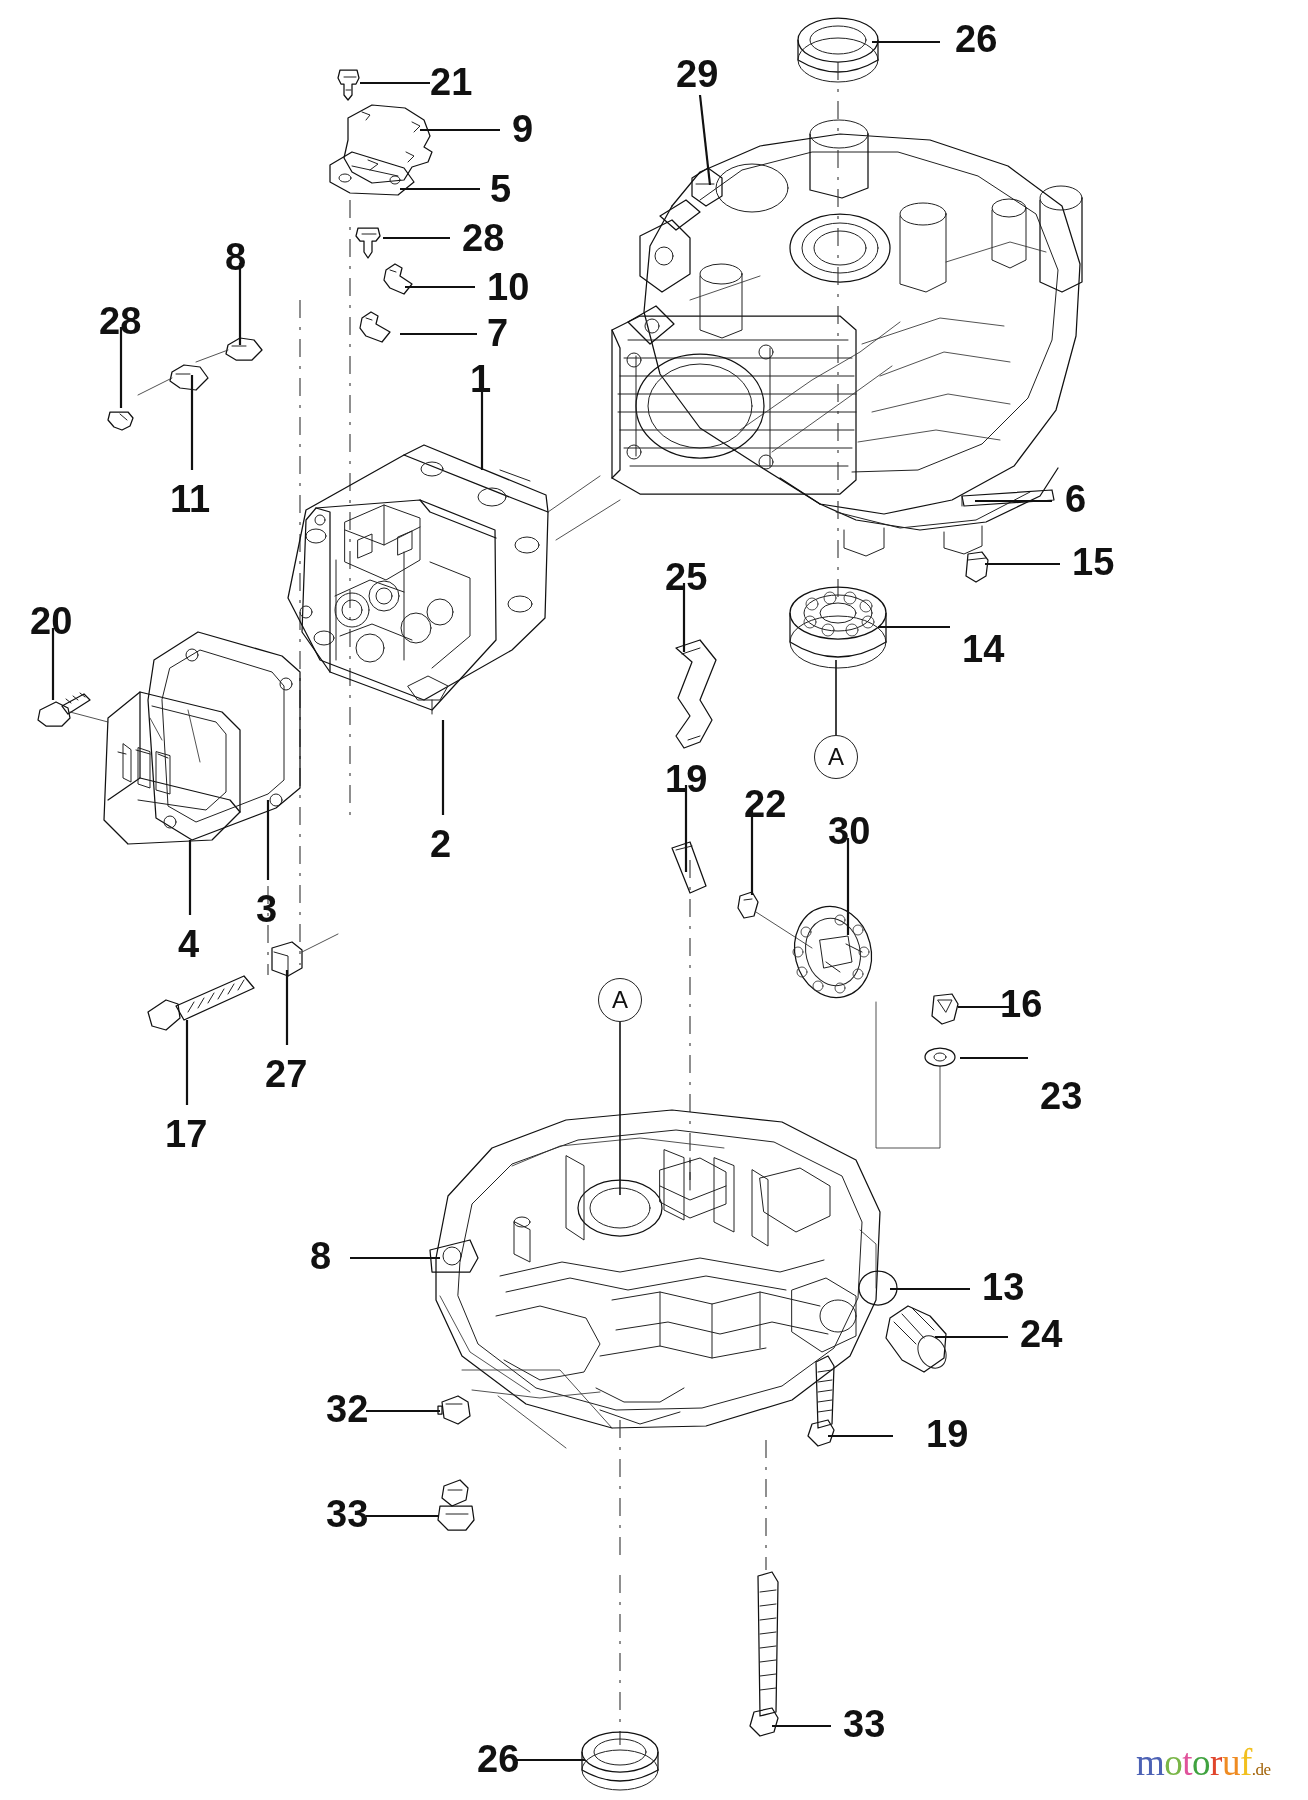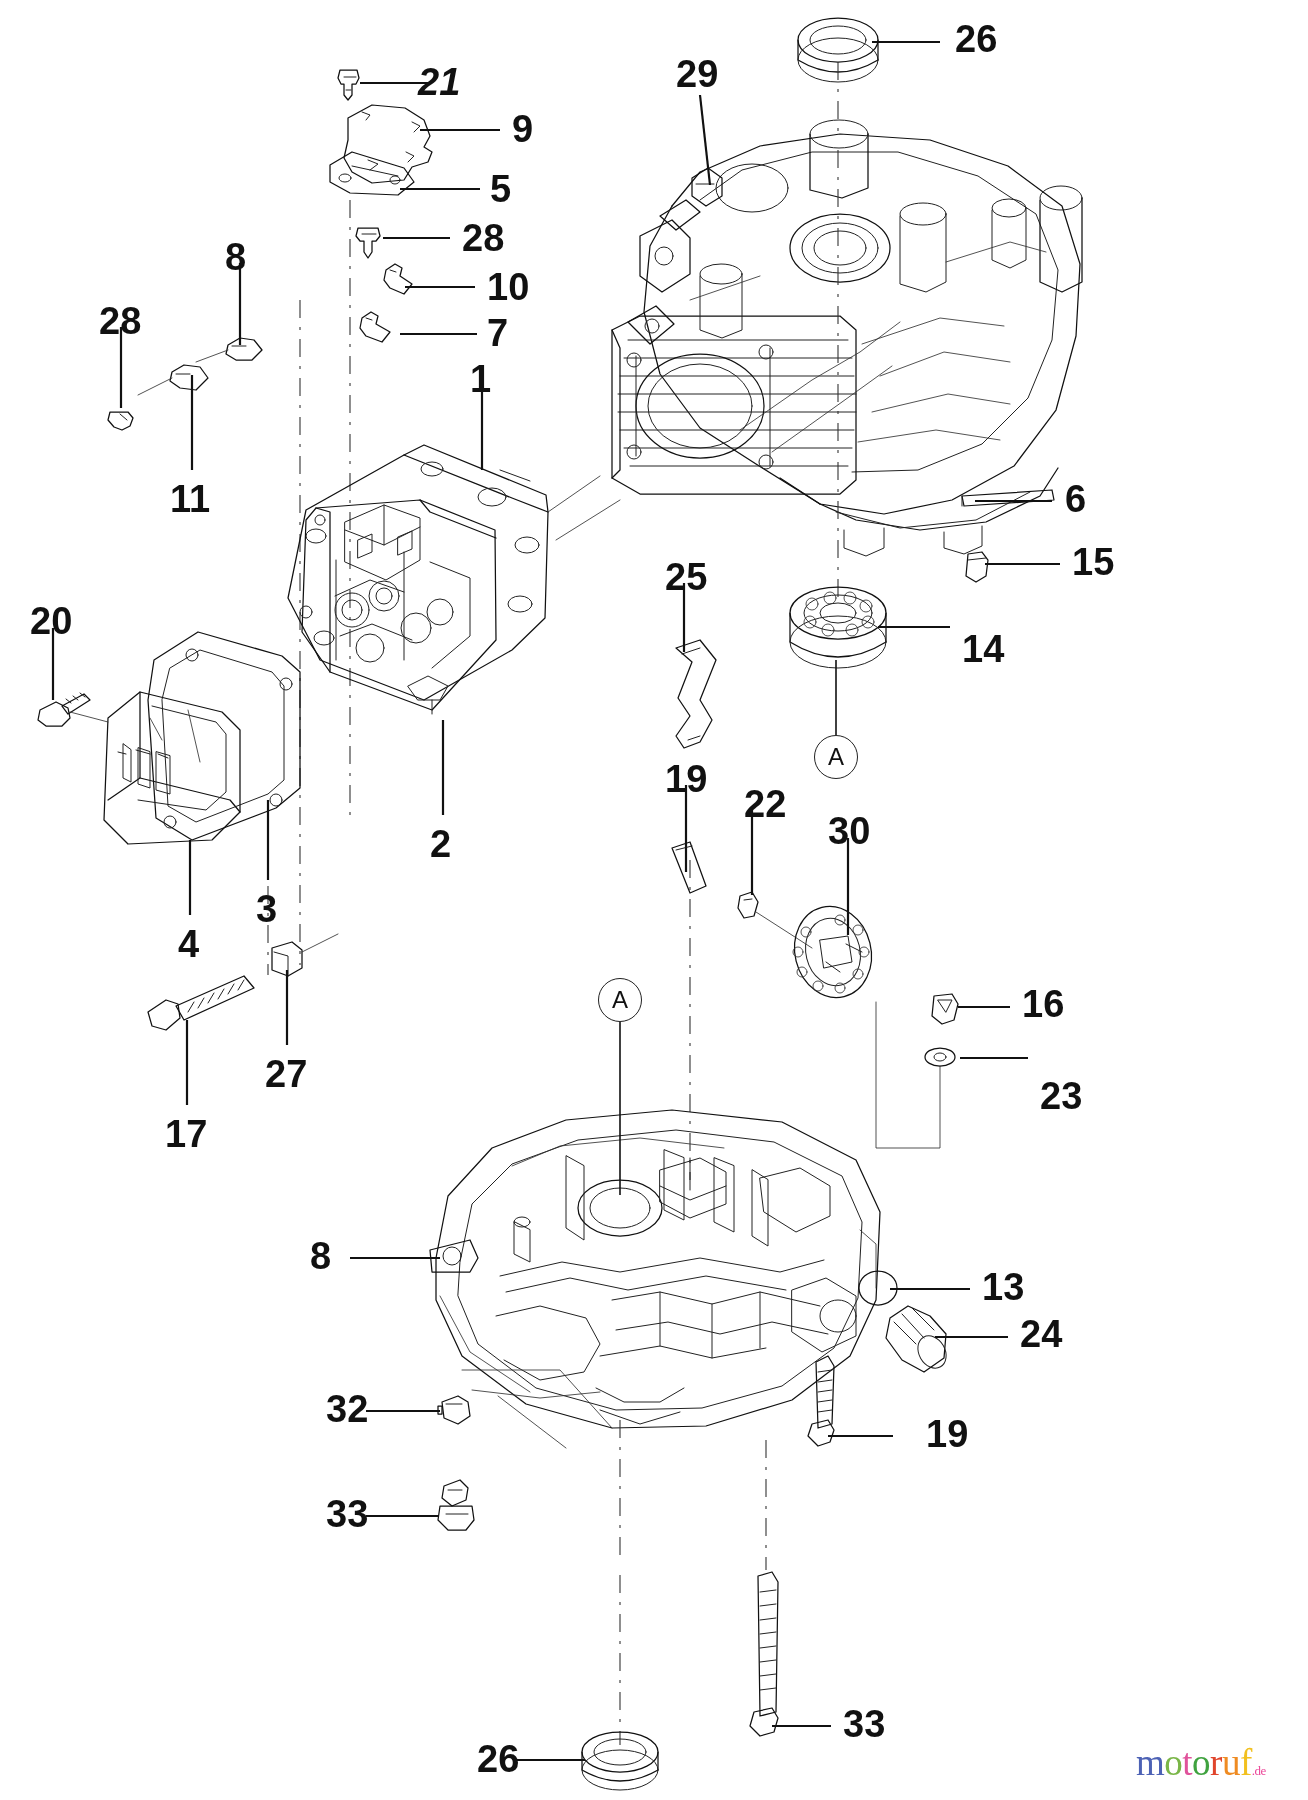--- a/index.html
+++ b/index.html
@@ -50,21 +50,21 @@
   #watermark{
     position:absolute;
     left:1136px;
     top:1744px;
     font-family:"Liberation Serif", serif;
     font-size:37px;
     letter-spacing:-0.5px;
     white-space:nowrap;
     line-height:1;
   }
-  #watermark .sfx{font-size:13px;color:#ec4899;}
+  #watermark .sfx{font-size:17px;color:#a16207;}
   #watermark span{font-weight:400;}
 </style>
 </head>
 <body>
 
 <div id="sheet">
 
   <svg id="art" viewBox="0 0 1308 1800" xmlns="http://www.w3.org/2000/svg">
     <defs>
       <style>
@@ -521,21 +521,21 @@
         <line x1="836" y1="735" x2="836" y2="660" class="leadthin"></line>
         <line x1="620" y1="1022" x2="620" y2="1195" class="leadthin"></line>
       </g>
 
     <path class="ln-h" d="M548,512 L600,476"></path>
     <path class="ln-h" d="M556,540 L620,500"></path>
 
   </svg>
 
   <div id="callout-layer">
-      <div class="callout" style="left: 418px; top: 63px; font-style: italic;">21</div>
+      <div class="callout" style="left: 430px; top: 63px;">21</div>
       <div class="callout" style="left: 676px; top: 55px;">29</div>
       <div class="callout" style="left: 955px; top: 20px;">26</div>
       <div class="callout" style="left: 512px; top: 110px;">9</div>
       <div class="callout" style="left: 490px; top: 170px;">5</div>
       <div class="callout" style="left: 462px; top: 219px;">28</div>
       <div class="callout" style="left: 225px; top: 238px;">8</div>
       <div class="callout" style="left: 487px; top: 268px;">10</div>
       <div class="callout" style="left: 99px; top: 302px;">28</div>
       <div class="callout" style="left: 487px; top: 314px;">7</div>
       <div class="callout" style="left: 470px; top: 360px;">1</div>
@@ -544,21 +544,21 @@
       <div class="callout" style="left: 1072px; top: 543px;">15</div>
       <div class="callout" style="left: 665px; top: 558px;">25</div>
       <div class="callout" style="left: 30px; top: 602px;">20</div>
       <div class="callout" style="left: 962px; top: 606px; margin-top: 24px;">14</div>
       <div class="callout" style="left: 430px; top: 825px;">2</div>
       <div class="callout" style="left: 665px; top: 760px;">19</div>
       <div class="callout" style="left: 733px; top: 785px; margin-left: 11px;">22</div>
       <div class="callout" style="left: 828px; top: 812px;">30</div>
       <div class="callout" style="left: 256px; top: 890px;">3</div>
       <div class="callout" style="left: 178px; top: 925px;">4</div>
-      <div class="callout" style="left: 1022px; top: 985px;">16</div>
+      <div class="callout" style="left: 1000px; top: 985px;">16</div>
       <div class="callout" style="left: 1040px; top: 1037px; margin-top: 40px;">23</div>
       <div class="callout" style="left: 265px; top: 1055px;">27</div>
       <div class="callout" style="left: 165px; top: 1115px;">17</div>
       <div class="callout" style="left: 310px; top: 1237px;">8</div>
       <div class="callout" style="left: 982px; top: 1268px;">13</div>
       <div class="callout" style="left: 1020px; top: 1315px;">24</div>
       <div class="callout" style="left: 326px; top: 1390px;">32</div>
       <div class="callout" style="left: 926px; top: 1415px;">19</div>
       <div class="callout" style="left: 326px; top: 1495px;">33</div>
       <div class="callout" style="left: 843px; top: 1705px;">33</div>

